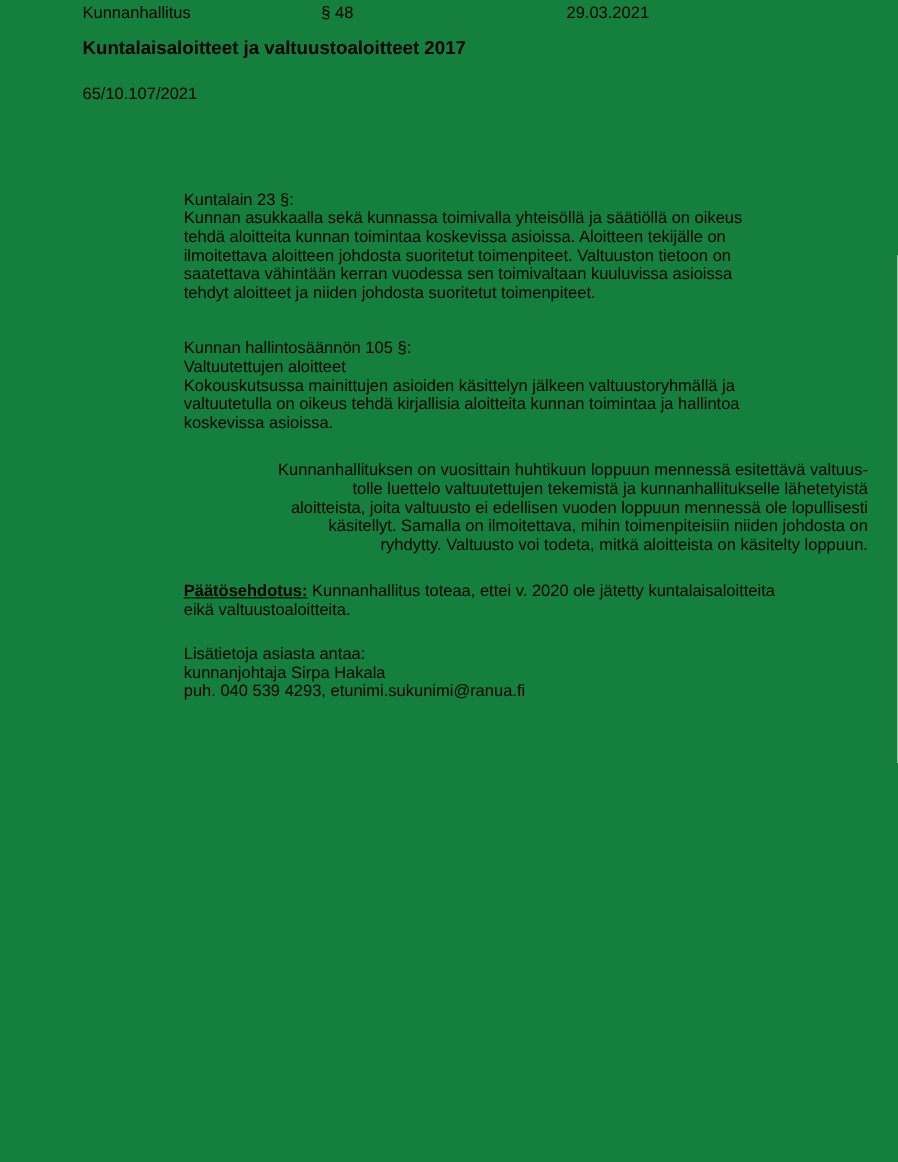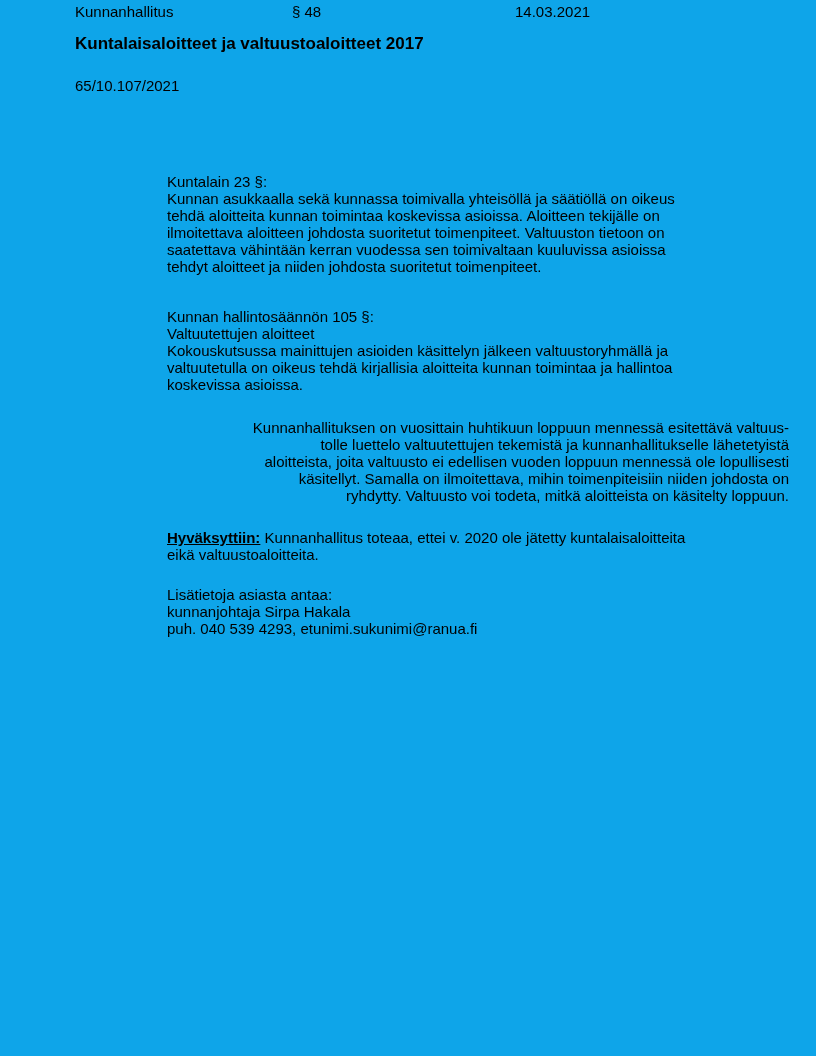--- a/index.html
+++ b/index.html
@@ -4,21 +4,21 @@
 <style>
   html, body {
     margin: 0;
     padding: 0;
     background: #ffffff;
   }
   .page {
     position: relative;
     width: 816px;
     height: 1056px;
-    background: #0ea5e9;
+    background: #15803d;
     color: #000000;
     font-family: "Liberation Sans", "DejaVu Sans", sans-serif;
     font-size: 15px;
     line-height: 17px;
     overflow: hidden;
   }
   .abs { position: absolute; white-space: nowrap; }
   .header-org     { left: 75px;  top: 3px; }
   .header-section { left: 292px; top: 3px; text-align: right; }
   .header-date    { left: 515px; top: 3px; }
@@ -47,21 +47,21 @@
     text-decoration: underline;
   }
 </style>
 </head>
 <body>
 
 <div class="page">
 
   <div class="abs header-org">Kunnanhallitus</div>
   <div class="abs header-section">§ 48</div>
-  <div class="abs header-date">14.03.2021</div>
+  <div class="abs header-date">29.03.2021</div>
 
   <div class="abs doc-title">Kuntalaisaloitteet ja valtuustoaloitteet 2017</div>
 
   <div class="abs diary-number">65/10.107/2021</div>
 
 
   <div class="body-col">
 
     <p class="para prewrap mb1">Kuntalain 23 §:
 Kunnan asukkaalla sekä kunnassa toimivalla yhteisöllä ja säätiöllä on oikeus
@@ -75,21 +75,21 @@
 Kokouskutsussa mainittujen asioiden käsittelyn jälkeen valtuustoryhmällä ja
 valtuutetulla on oikeus tehdä kirjallisia aloitteita kunnan toimintaa ja hallintoa
 koskevissa asioissa.</p>
 
     <p class="para prewrap mb3">Kunnanhallituksen on vuosittain huhtikuun loppuun mennessä esitettävä valtuus-
 tolle luettelo valtuutettujen tekemistä ja kunnanhallitukselle lähetetyistä
 aloitteista, joita valtuusto ei edellisen vuoden loppuun mennessä ole lopullisesti
 käsitellyt. Samalla on ilmoitettava, mihin toimenpiteisiin niiden johdosta on
 ryhdytty. Valtuusto voi todeta, mitkä aloitteista on käsitelty loppuun.</p>
 
-    <p class="para mb4"><span class="label-bu">Hyväksyttiin:</span> <span class="prewrap">Kunnanhallitus toteaa, ettei v. 2020 ole jätetty kuntalaisaloitteita
+    <p class="para mb4"><span class="label-bu">Päätösehdotus:</span> <span class="prewrap">Kunnanhallitus toteaa, ettei v. 2020 ole jätetty kuntalaisaloitteita
 eikä valtuustoaloitteita.</span></p>
 
 
     <p class="para prewrap">Lisätietoja asiasta antaa:
 kunnanjohtaja Sirpa Hakala
 puh. 040 539 4293, etunimi.sukunimi@ranua.fi</p>
 
   </div>
 
 </div>

